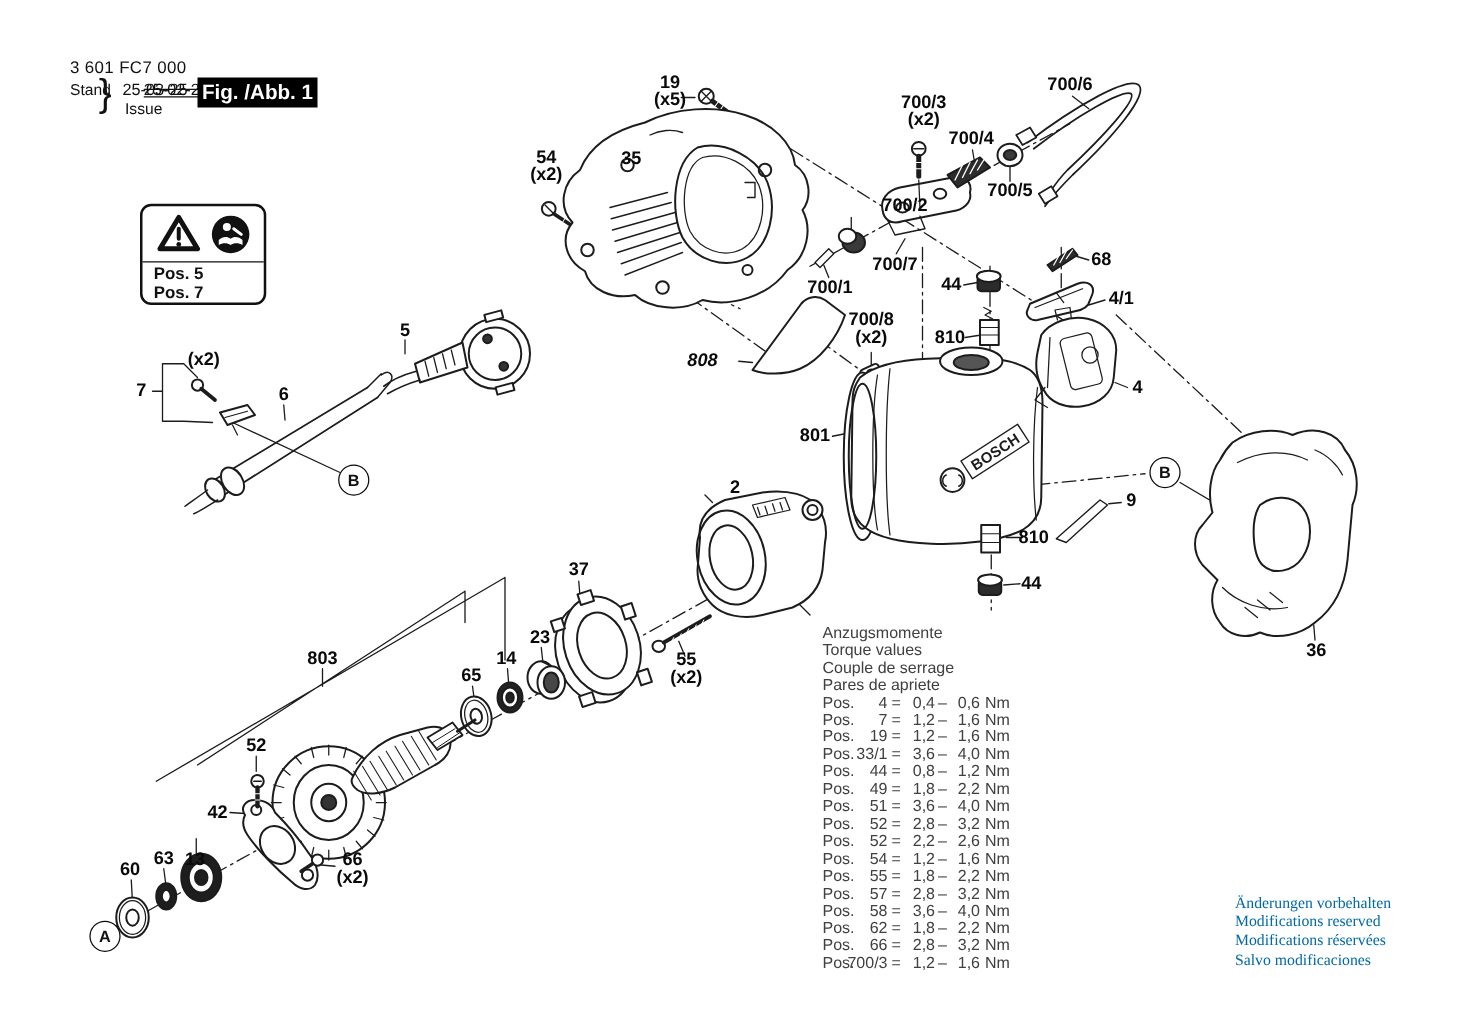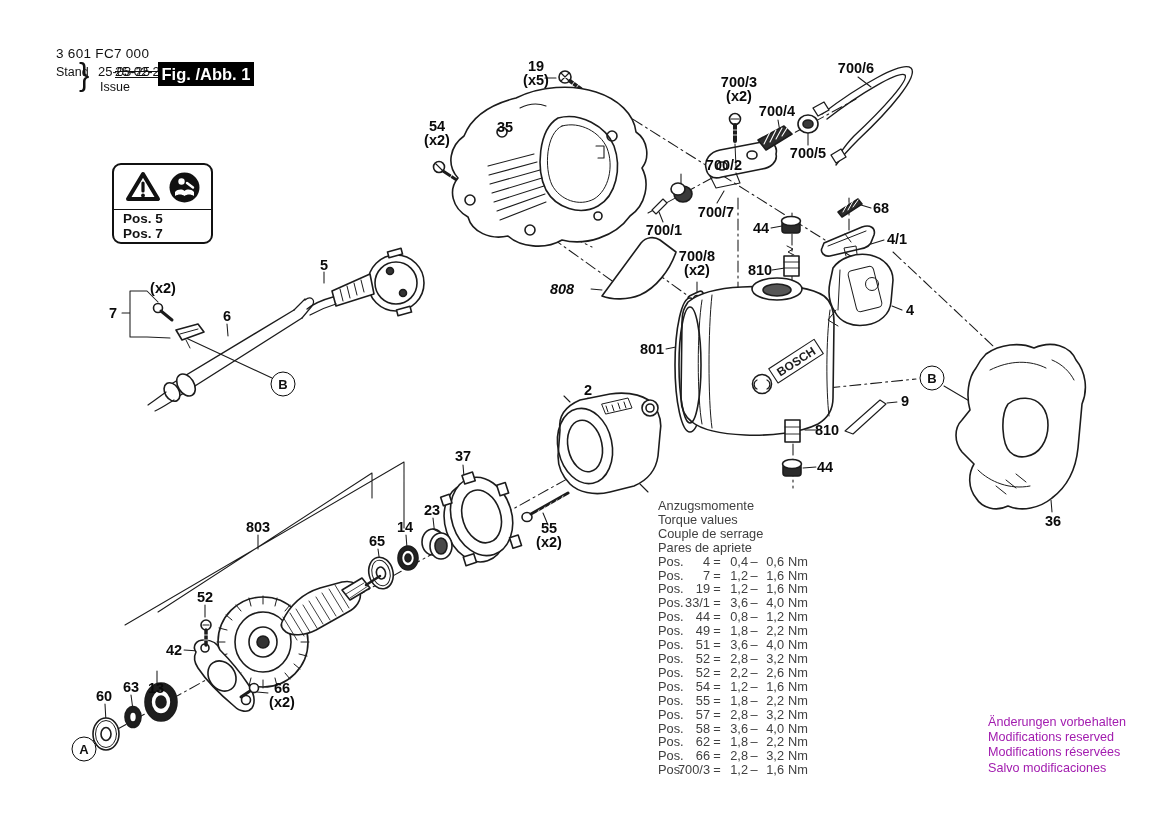--- a/index.html
+++ b/index.html
@@ -28,21 +28,21 @@
            border-radius:50%;font-size:13px;font-weight:bold;text-align:center;line-height:23px;background:#fff;}
   
   #torque-table{left:658px;top:499px;font-size:12.8px;line-height:13.9px;color:#404040;}
   .trow{display:grid;grid-template-columns:26px 26px 14px 24px 12px 24px 26px;}
   .trow .c-pos{justify-self:start;}
   .trow .c-num{justify-self:end;white-space:nowrap;}
   .trow .c-eq,.trow .c-dash{justify-self:center;}
   .trow .c-min,.trow .c-max{justify-self:end;}
   .trow .c-unit{justify-self:start;padding-left:4px;}
   
-  #footer-notes{left:988px;top:715px;font-size:12.6px;line-height:15.2px;color:#a21caf;}
+  #footer-notes{left:988px;top:715px;font-size:12.6px;line-height:15.2px;color:#0369a1;font-family:Liberation Serif, serif;}
   svg text{font-family:"Liberation Sans",sans-serif;}
 </style>
 </head>
 <body>
 
 <svg class="abs" style="left:0;top:0" width="1169" height="826" viewBox="0 0 1169 826">
   <g fill="none" stroke="#1c1c1c" stroke-width="1.6" stroke-linecap="round" stroke-linejoin="round">
 
     <g stroke-width="1.05" stroke-dasharray="11 4 2 4">
       <path d="M98,740 L655,430"></path>

